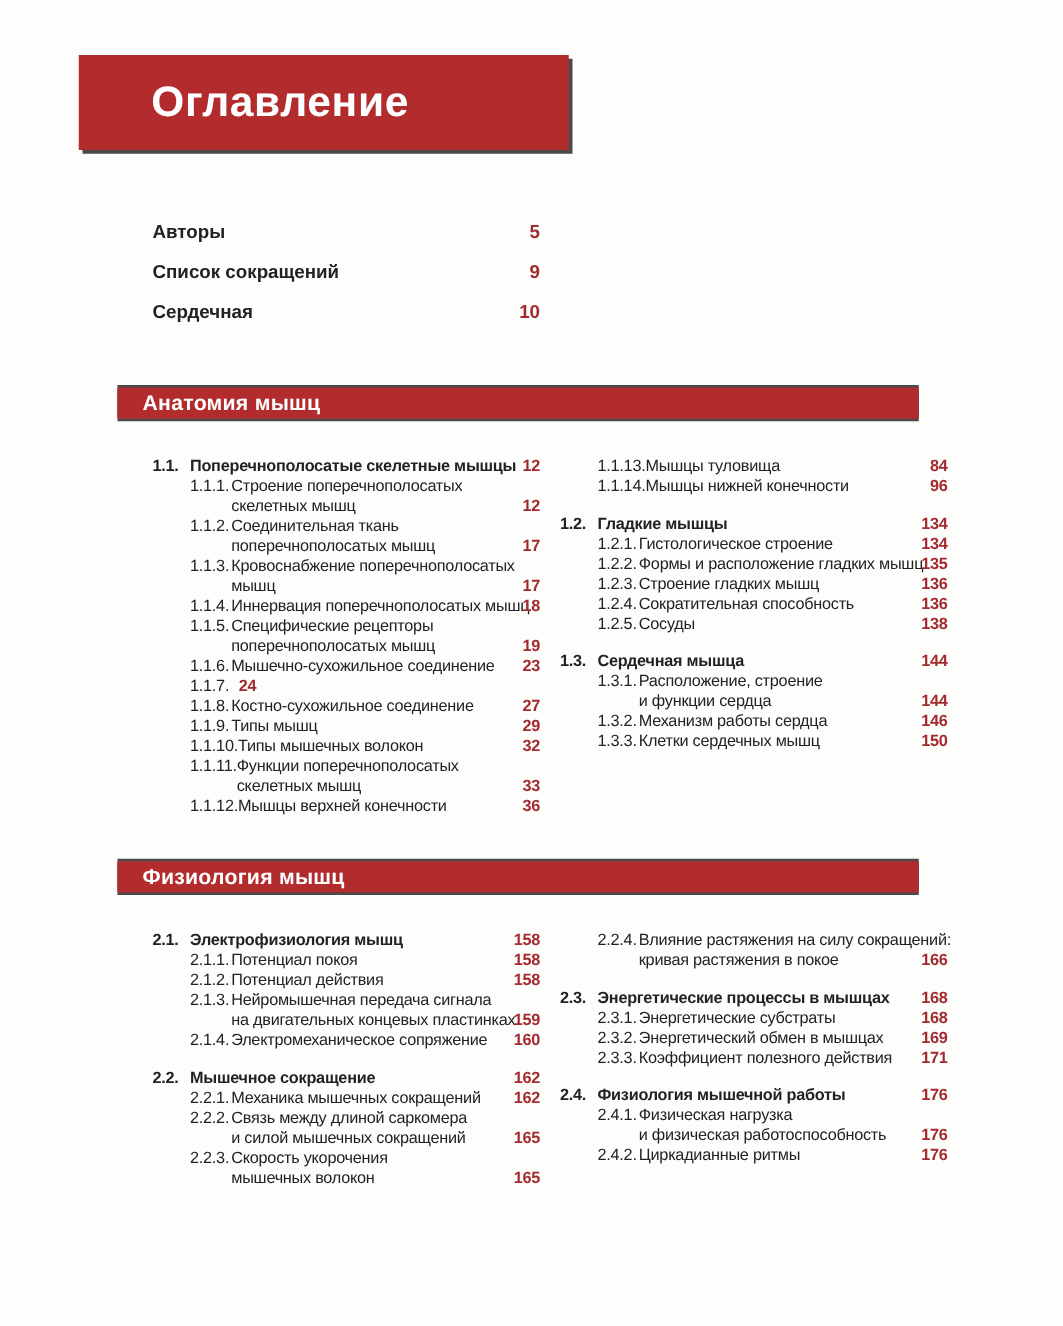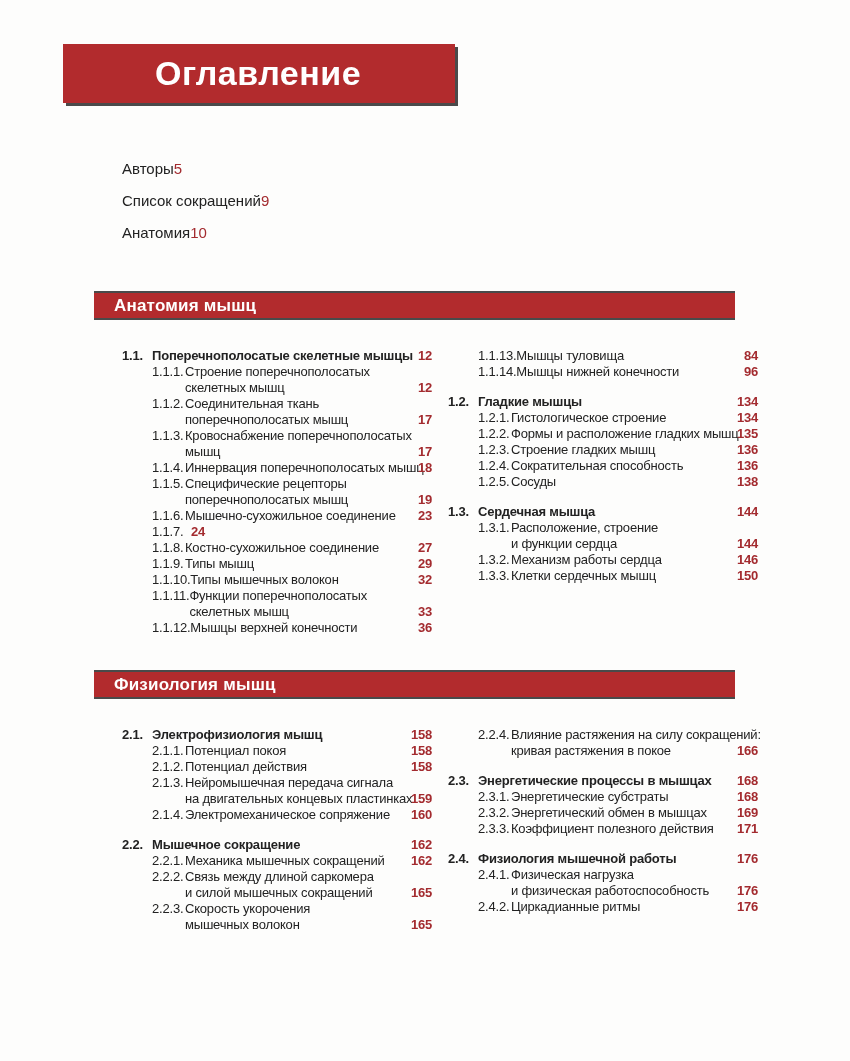--- a/index.html
+++ b/index.html
@@ -14,35 +14,35 @@
     min-height:1061px;
     background:#fdfdfc;
     font-family:"Liberation Sans", sans-serif;
     color:var(--ink);
   }
   .page{position:relative;width:850px;min-height:1061px;overflow:hidden;}
 
   
   .title-banner{
     margin:44px 0 0 63px;
-    width:392px;height:59px;
+    width:392px;height:76px;
     background:var(--banner-red);
     box-shadow:3px 3px 0 var(--shadow);
     display:flex;align-items:center;
-    padding-left:92px;
+    padding-left:58px;
   }
   .title-banner .ttl{
     color:#ffffff;font-weight:700;font-size:34px;letter-spacing:0.5px;
   }
 
   
   .front-matter{margin:57px 0 0 122px;width:310px;}
   .fm-row{
-    display:flex;justify-content:flex-start;align-items:baseline;
-    font-weight:400;font-size:15px;line-height:18px;margin-bottom:14px;
+    display:flex;justify-content:space-between;align-items:baseline;
+    font-weight:700;font-size:15px;line-height:18px;margin-bottom:14px;
   }
   .fm-page{color:var(--page-red);}
 
   
   .toc-section{margin-top:51px;}
   .toc-section + .toc-section{margin-top:36px;}
   .section-banner{
     margin-left:94px;width:641px;height:25px;
     background:var(--banner-red);
     box-shadow:0 2px 0 var(--shadow), 0 -2px 0 var(--shadow);
@@ -86,21 +86,21 @@
   <div class="front-matter" id="front-matter">
       <div class="fm-row">
         <span class="fm-label">Авторы</span>
         <span class="fm-page">5</span>
       </div>
       <div class="fm-row">
         <span class="fm-label">Список сокращений</span>
         <span class="fm-page">9</span>
       </div>
       <div class="fm-row">
-        <span class="fm-label">Анатомия</span>
+        <span class="fm-label">Сердечная</span>
         <span class="fm-page">10</span>
       </div>
     </div>
 
   <div id="sections">
       <section class="toc-section">
         <div class="section-banner">
           <span class="sb-label">Анатомия мышц</span>
         </div>
         <div class="cols">

